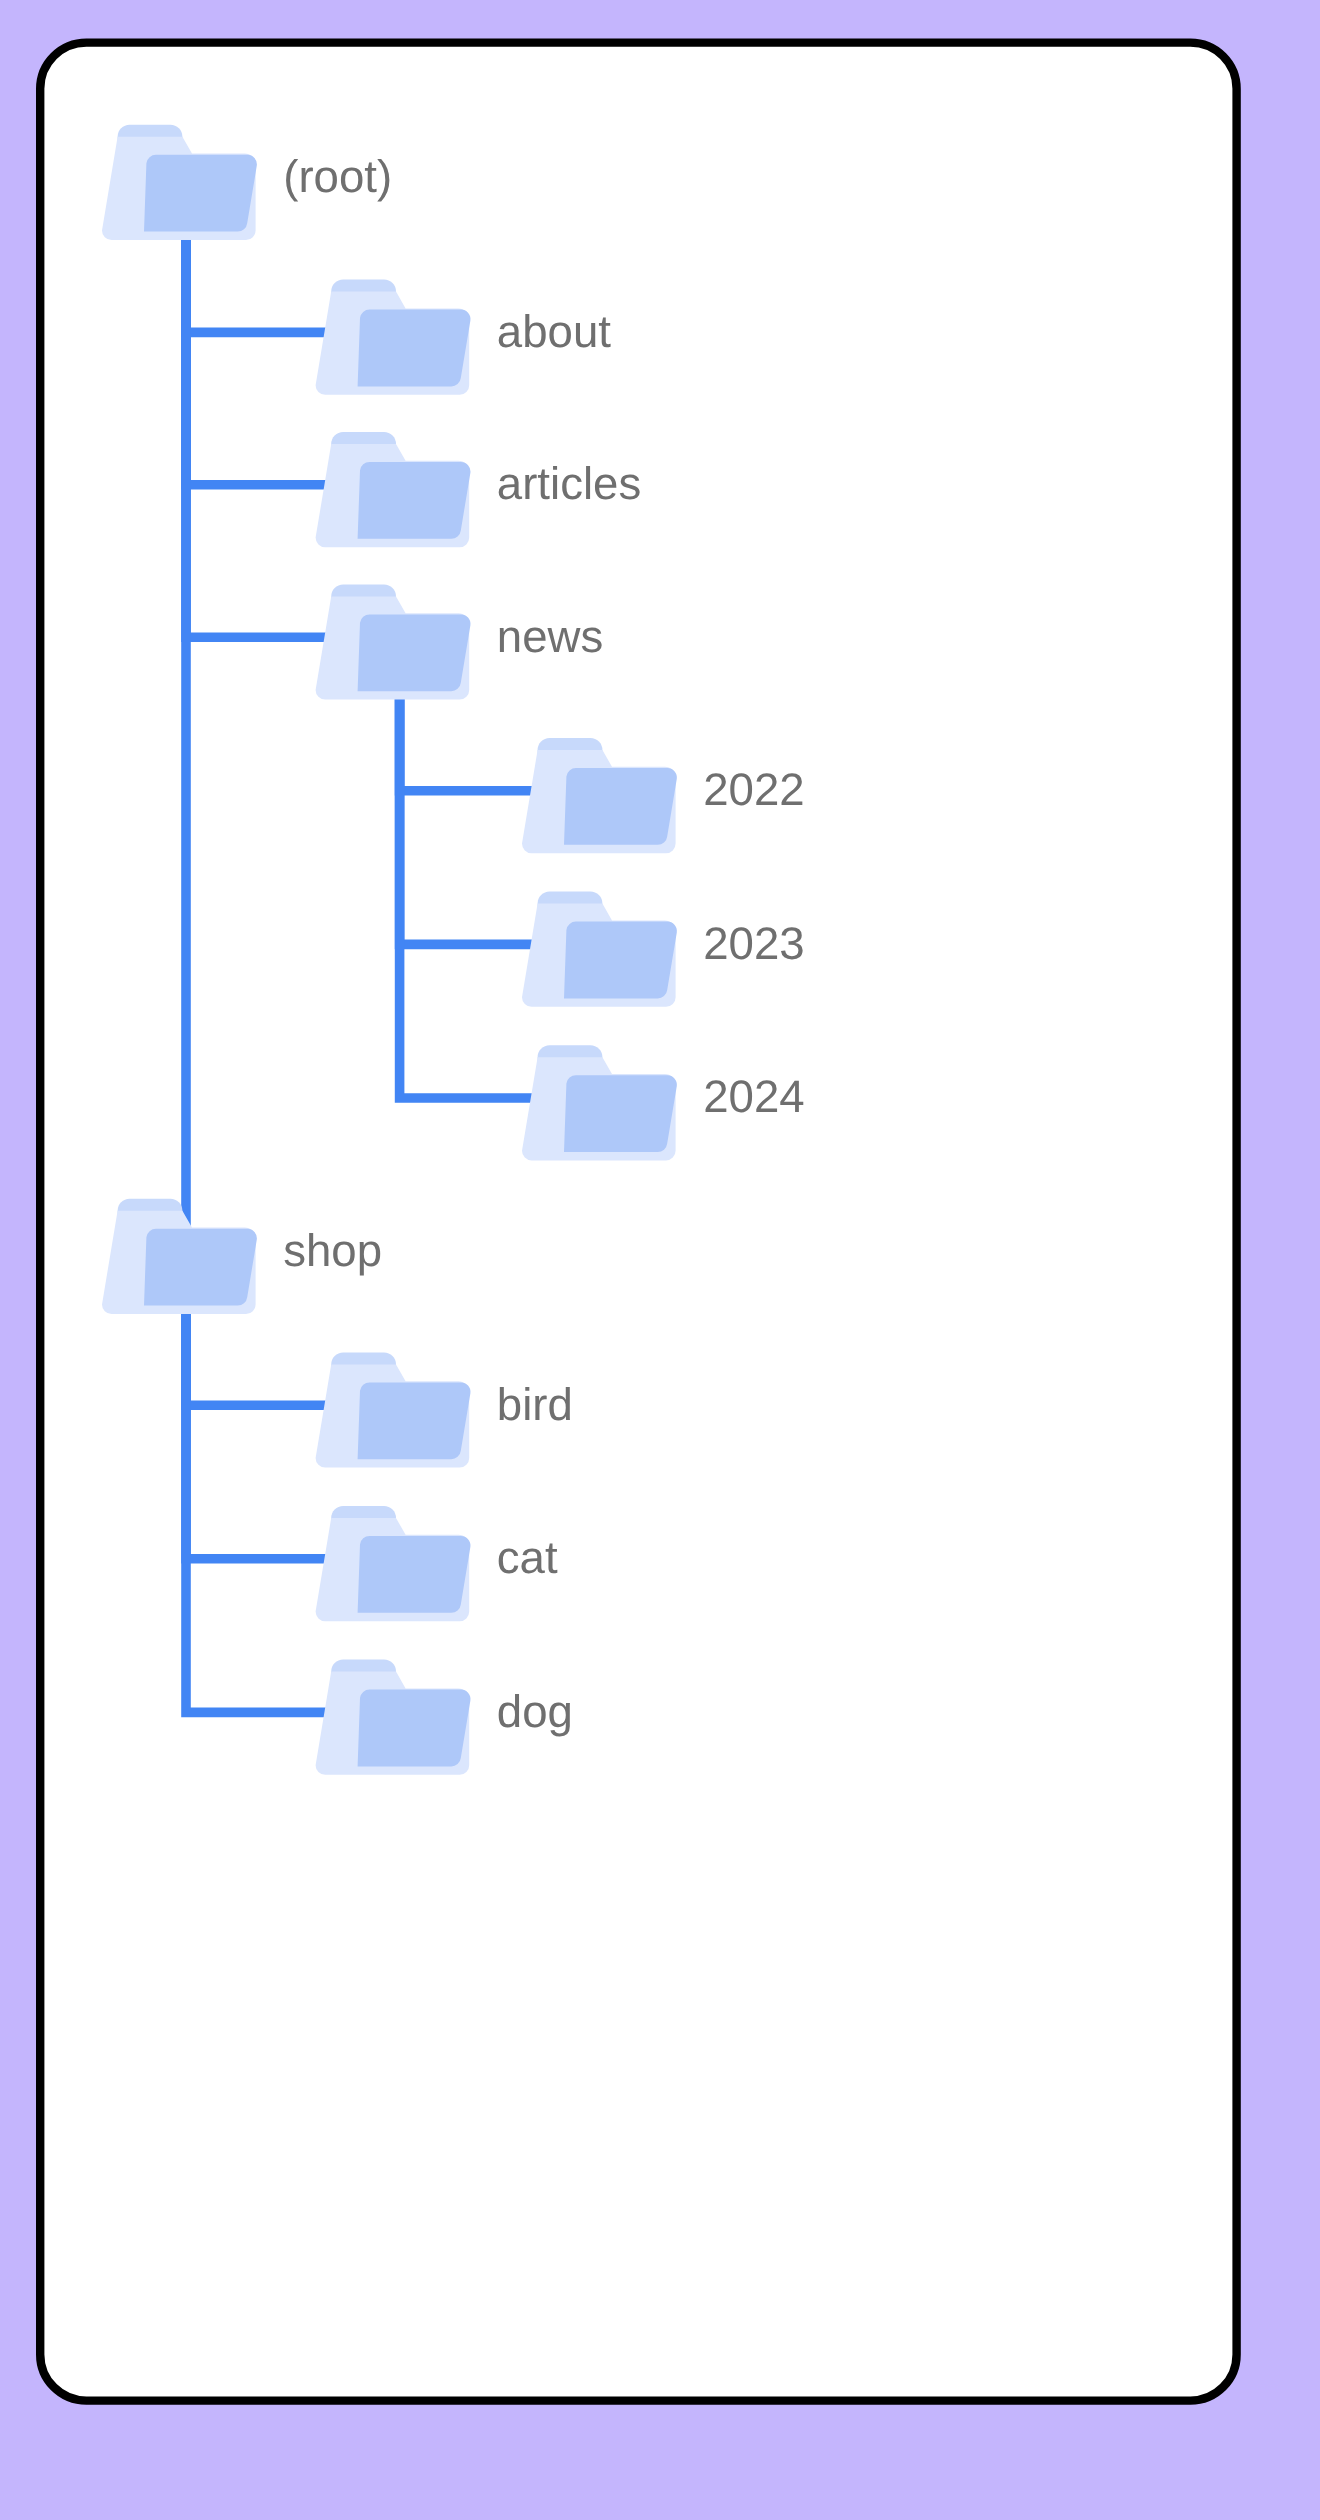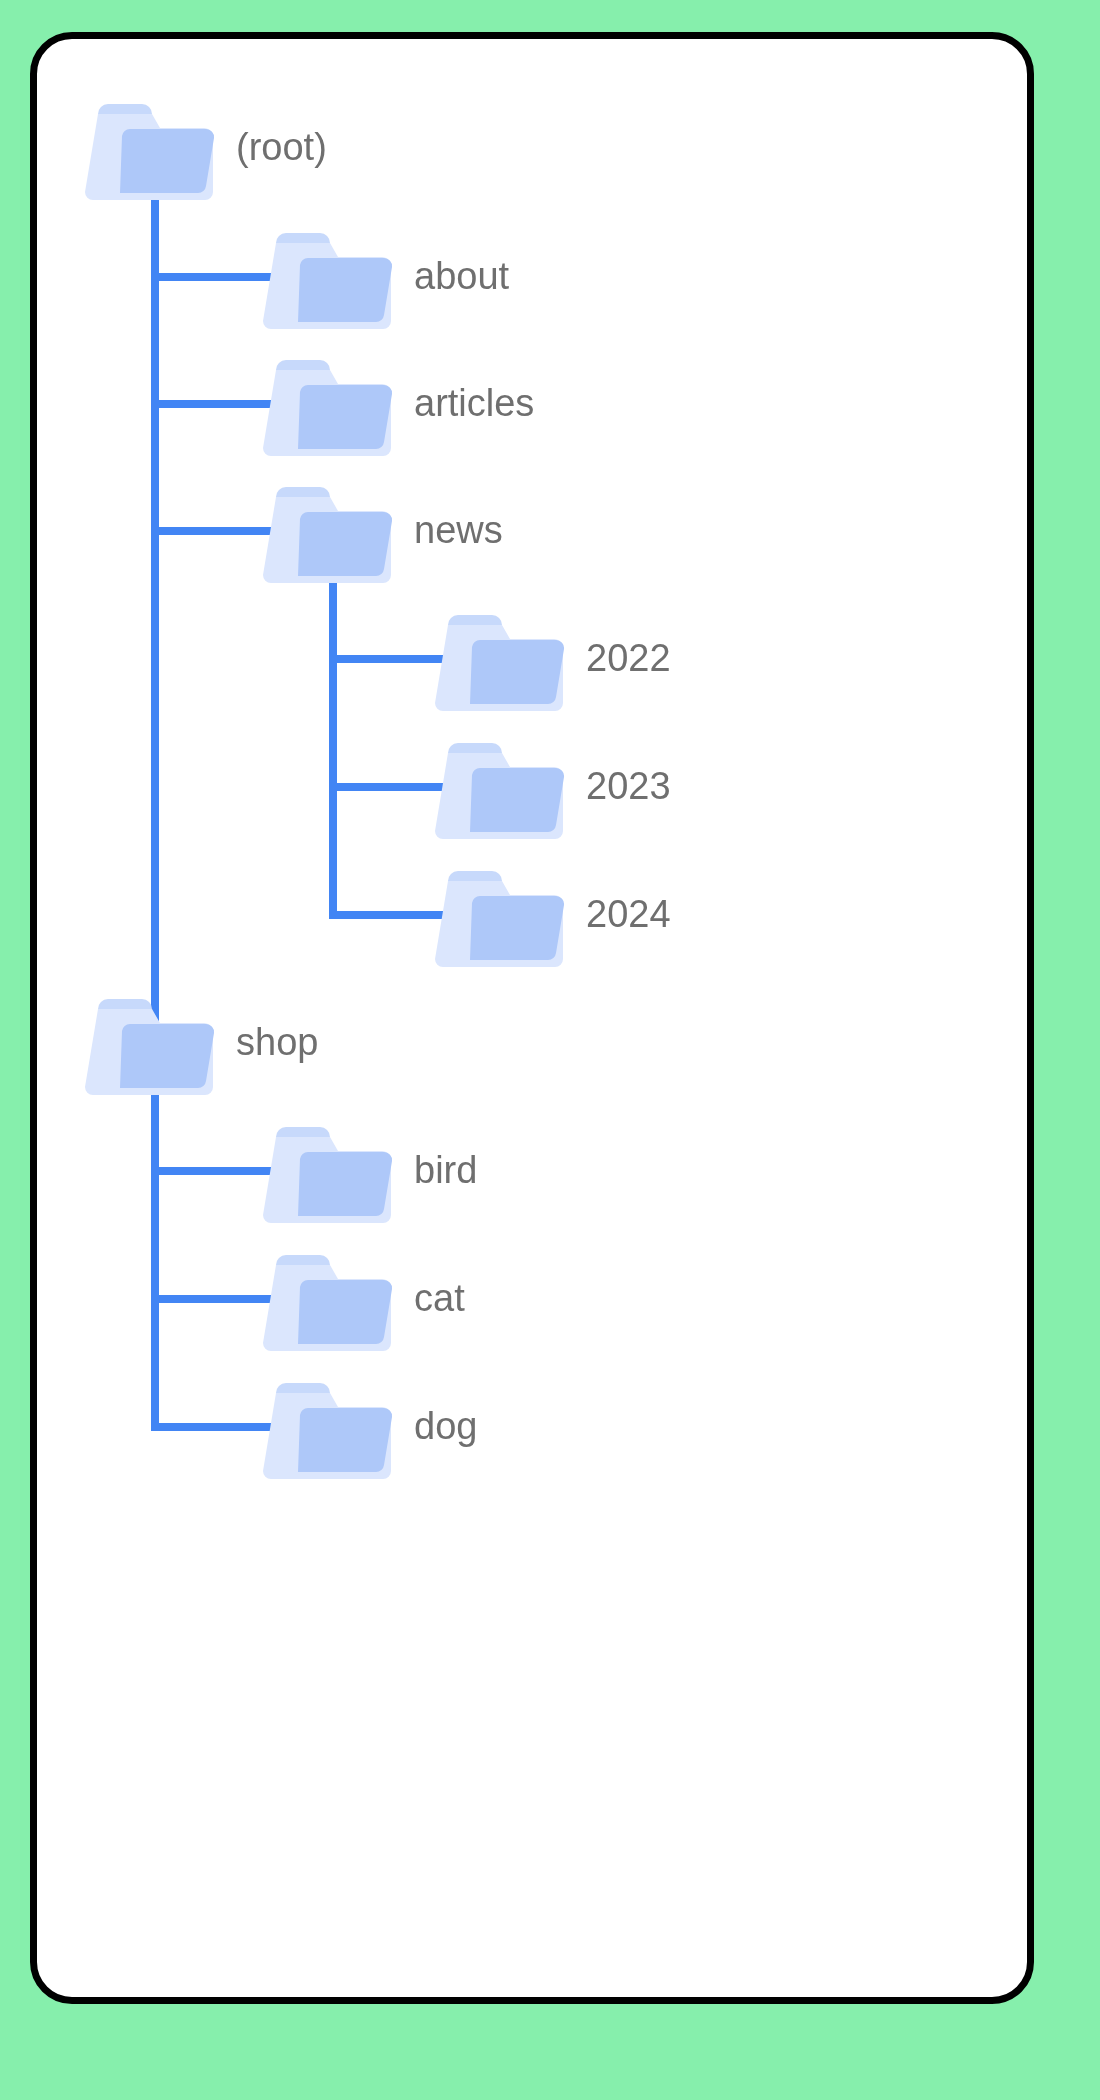--- a/index.html
+++ b/index.html
@@ -12,21 +12,21 @@
     width: 1100px;
     height: 2100px;
     font-family: "Liberation Sans", sans-serif;
     overflow: hidden;
   }
 
   #stage {
     position: relative;
     width: 1100px;
     height: 2100px;
-    background: #86efac;
+    background: #c4b5fd;
   }
 
   
   #card {
     position: absolute;
     left: 30px;
     top: 32px;
     width: 1004px;
     height: 1972px;
     box-sizing: border-box;

